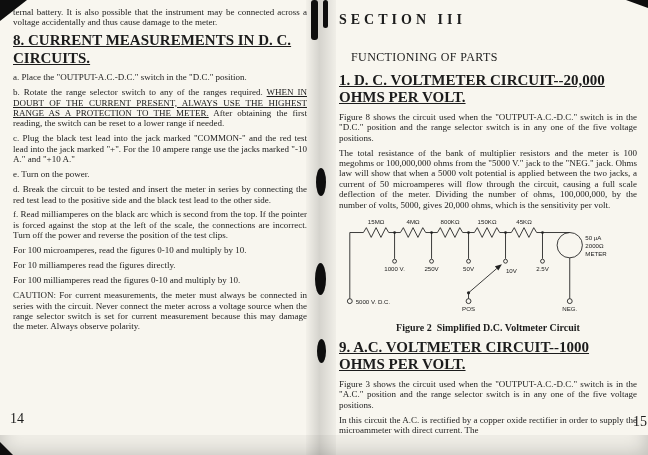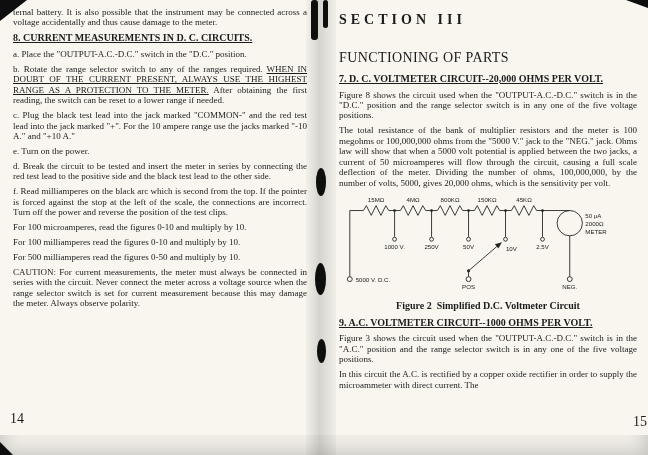--- a/index.html
+++ b/index.html
@@ -14,24 +14,24 @@
   .gutter-shade {
     position:absolute; left:306px; top:0; width:30px; height:455px;
     background:linear-gradient(90deg, rgba(0,0,0,0.02), rgba(0,0,0,0.14) 45%, rgba(0,0,0,0.03));
     pointer-events:none;
   }
   .content { position:absolute; }
   .page-left  .content { left:13px; right:11px; top:7px; }
   .page-right .content { left:21px; right:11px; top:8px; }
 
   .para { margin:0 0 4.5px; font-size:9px; line-height:1.16; text-align:justify; }
-  .heading { margin:2px 0 5px; font-size:10px; line-height:1.16; font-weight:bold; text-decoration:underline; }
+  .heading { margin:2px 0 5px; font-size:15px; line-height:1.16; font-weight:bold; text-decoration:underline; }
   .emph { text-decoration:underline; }
   .section-title { margin:4px 0 22px; font-size:14px; font-weight:bold; text-align:left; letter-spacing:4px; }
-  .subtitle { margin:0 0 7px; font-size:14px; letter-spacing:0.4px; }
+  .subtitle { margin:0 12px 7px; font-size:12px; letter-spacing:0.4px; }
 
   .figure { margin:3px 0 0; text-align:center; }
   .schematic { width:292px; height:auto; display:inline-block; }
   .schematic text { font-family:"Liberation Sans", sans-serif; font-size:6.3px; fill:#1c1c1c; }
   .figure-caption { margin:1px 0 6px; font-size:10px; font-weight:bold; text-align:center; white-space:pre-wrap; }
 
   .pagenum { position:absolute; font-size:14px; }
   .pagenum-left  { left:10px; bottom:8px; }
   .pagenum-right { right:1px; bottom:5px; }
 
@@ -54,32 +54,32 @@
     <div class="content">
       <p class="para">ternal battery. It is also possible that the instrument may be connected across a voltage accidentally and thus cause damage to the meter.</p>
       <p class="heading">8. CURRENT MEASUREMENTS IN D. C. CIRCUITS.</p>
       <p class="para">a. Place the "OUTPUT-A.C.-D.C." switch in the "D.C." position.</p>
       <p class="para"><span>b. Rotate the range selector switch to any of the ranges required. </span><span class="emph">WHEN IN DOUBT OF THE CURRENT PRESENT, ALWAYS USE THE HIGHEST RANGE AS A PROTECTION TO THE METER.</span><span> After obtaining the first reading, the switch can be reset to a lower range if needed.</span></p>
       <p class="para">c. Plug the black test lead into the jack marked "COMMON-" and the red test lead into the jack marked "+". For the 10 ampere range use the jacks marked "-10 A." and "+10 A."</p>
       <p class="para">e. Turn on the power.</p>
       <p class="para">d. Break the circuit to be tested and insert the meter in series by connecting the red test lead to the positive side and the black test lead to the other side.</p>
       <p class="para">f. Read milliamperes on the black arc which is second from the top. If the pointer is forced against the stop at the left of the scale, the connections are incorrect. Turn off the power and reverse the position of the test clips.</p>
       <p class="para">For 100 microamperes, read the figures 0-10 and multiply by 10.</p>
+      <p class="para">For 10 milliamperes read the figures directly.</p>
       <p class="para">For 100 milliamperes read the figures 0-10 and multiply by 10.</p>
-      <p class="para">For 500 milliamperes read the figures 0-50 and multiply by 10.</p>
       <p class="para">CAUTION: For current measurements, the meter must always be connected in series with the circuit. Never connect the meter across a voltage source when the range selector switch is set for current measurement because this may damage the meter. Always observe polarity.</p>
     </div>
     <div class="pagenum pagenum-left">14</div>
   </div>
 
   <div class="page page-right">
     <div class="content">
       <h1 class="section-title">SECTION III</h1>
       <p class="subtitle">FUNCTIONING OF PARTS</p>
-      <p class="heading">7. D. C. VOLTMETER CIRCUIT--20,000 OHMS PER VOLT.</p>
+      <p class="heading">1. D. C. VOLTMETER CIRCUIT--20,000 OHMS PER VOLT.</p>
       <p class="para">Figure 8 shows the circuit used when the "OUTPUT-A.C.-D.C." switch is in the "D.C." position and the range selector switch is in any one of the five voltage positions.</p>
       <p class="para">The total resistance of the bank of multiplier resistors and the meter is 100 megohms or 100,000,000 ohms from the "5000 V." jack to the "NEG." jack. Ohms law will show that when a 5000 volt potential is applied between the two jacks, a current of 50 microamperes will flow through the circuit, causing a full scale deflection of the meter. Dividing the number of ohms, 100,000,000, by the number of volts, 5000, gives 20,000 ohms, which is the sensitivity per volt.</p>
 
       <div class="figure">
         <svg class="schematic" viewBox="0 0 300 105">
           <g stroke="#222" stroke-width="0.9" fill="none">
             <path d="M8,18 H22 M48,18 H60 M86,18 H98 M124,18 H136 M162,18 H174 M200,18 H234"></path>
             <path d="M22,18 l3,-5 l5,10 l5,-10 l5,10 l5,-10 l3,5"></path>
             <path d="M60,18 l3,-5 l5,10 l5,-10 l5,10 l5,-10 l3,5"></path>
             <path d="M98,18 l3,-5 l5,10 l5,-10 l5,10 l5,-10 l3,5"></path>

